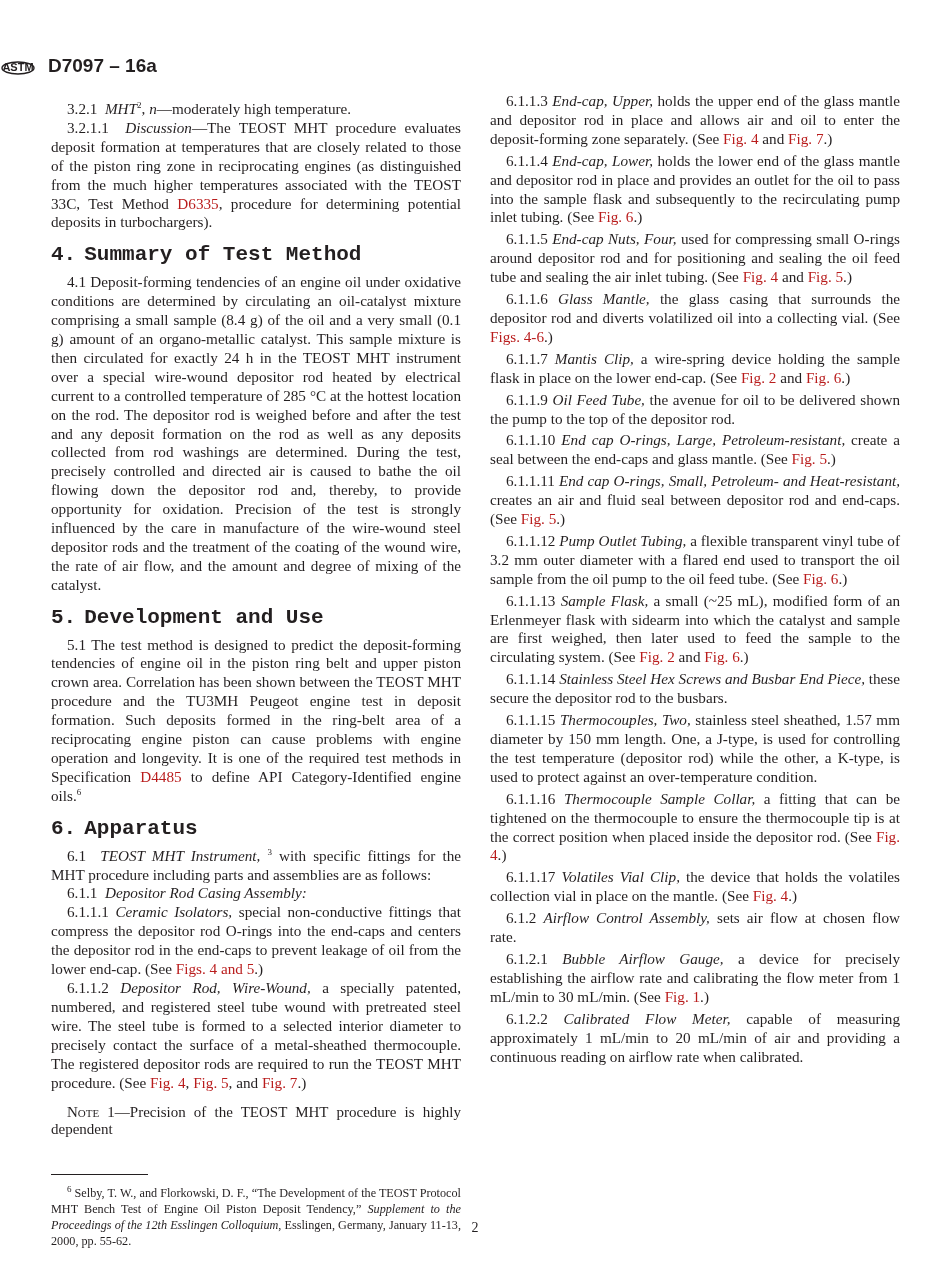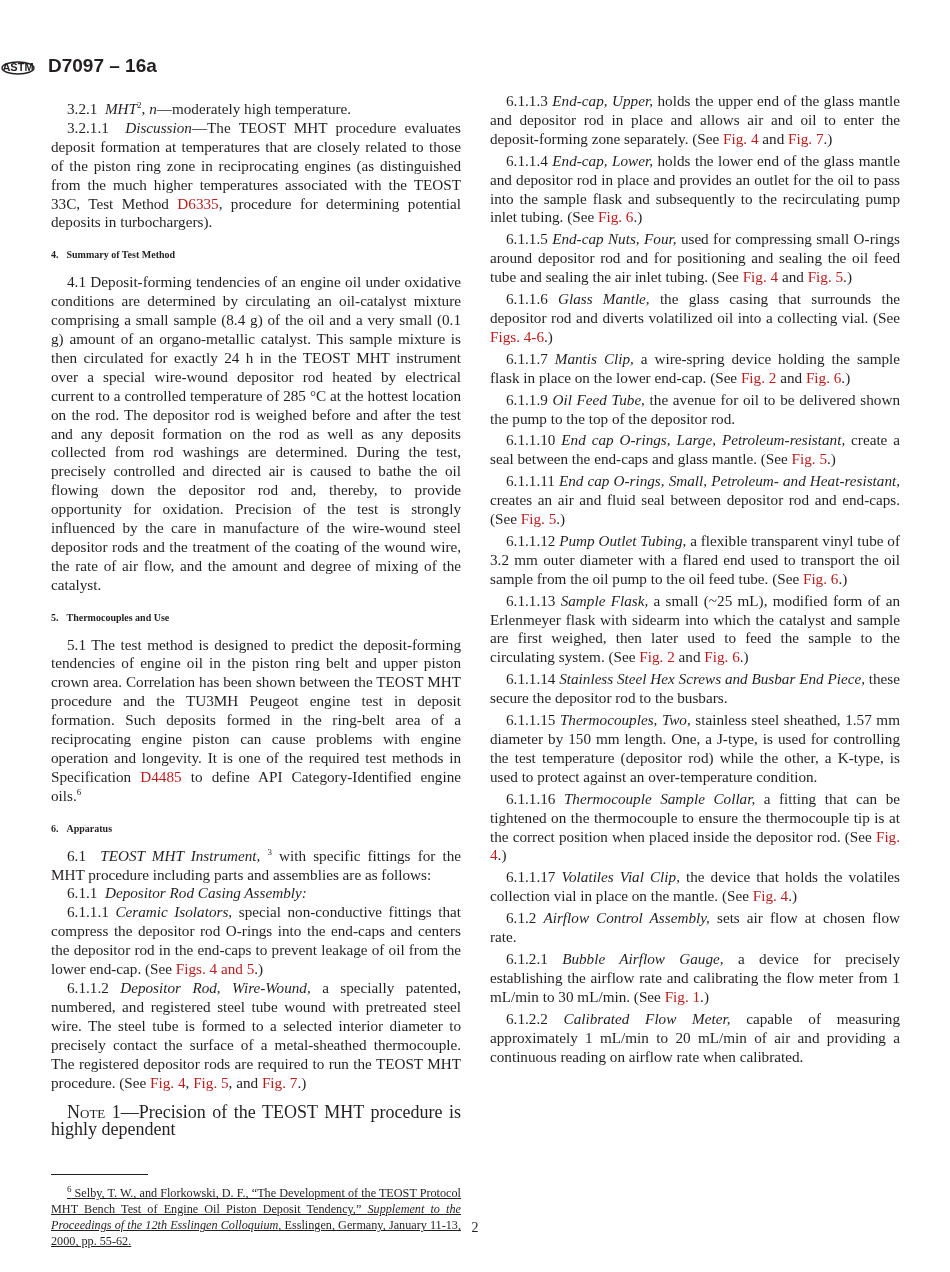--- a/index.html
+++ b/index.html
@@ -8,51 +8,51 @@
   .header { position:absolute; top:52px; left:0; width:950px; text-align:left; }
   .header .logo { display:inline-block; vertical-align:middle; width:36px; height:28px; }
   .header .code { display:inline-block; vertical-align:middle; font-family:"Liberation Sans", "DejaVu Sans", sans-serif;
                   font-weight:bold; font-size:19px; margin-left:8px; }
   .col { position:absolute; top:92px; width:410px; font-size:15.2px; line-height:18.9px; text-align:justify; }
   .col.left { left:51px;margin-top:8px; }
   .col.right { left:490px; }
   p { margin:0; }
   .ind { text-indent:16px; }
   .gap { margin-top:3px; }
-  .h { font-weight:bold; font-size:10px; margin:14px 0 8px 0; text-indent:0; }
+  .h { font-weight:bold; font-size:21px; margin:14px 0 8px 0; text-indent:0;font-family:Liberation Mono, monospace; }
   .h .num { margin-right:8px; }
   i, .it { font-style:italic; }
   a, .lnk { color:#b91c1c; text-decoration:none; }
   sup { font-size:9px; line-height:0; vertical-align:super; }
-  .note { font-size:18px; line-height:17px; margin-top:12px; text-indent:16px; }
+  .note { font-size:15px; line-height:17px; margin-top:12px; text-indent:16px; }
   .note .sc { font-variant:small-caps; }
   .small { font-size:13.4px; line-height:16.6px; }
   .fnrule { width:97px; border-top:1px solid #231f20; margin-top:36px; }
-  .footnote { font-size:12.2px; line-height:16px; margin-top:10px; text-indent:16px;text-decoration:underline; }
+  .footnote { font-size:12.2px; line-height:16px; margin-top:10px; text-indent:16px; }
   .pagenum { position:absolute; top:1220px; left:0; width:950px; text-align:center; font-size:14px; }
 </style>
 </head>
 <body>
 
 <div class="header">
   <svg class="logo" viewBox="0 0 36 28">
     <ellipse cx="18" cy="16" rx="16" ry="6" fill="none" stroke="#231f20" stroke-width="1.4"></ellipse>
     <text x="18" y="19" text-anchor="middle" font-family="Liberation Sans, sans-serif" font-weight="bold" font-size="11" fill="#231f20">ASTM</text>
   </svg>
   <span class="code">D7097 – 16a</span>
 </div>
 
 <div class="col left">
   <p class="ind"><span>3.2.1</span>&nbsp; <i>MHT</i><sup>2</sup>, <i>n</i><span>—moderately high temperature.</span></p>
   <p class="ind"><span>3.2.1.1</span>&nbsp; <i>Discussion</i><span>—The TEOST MHT procedure evaluates deposit formation at temperatures that are closely related to those of the piston ring zone in reciprocating engines (as distinguished from the much higher temperatures associated with the TEOST 33C, Test Method </span><a>D6335</a><span>, procedure for determining potential deposits in turbochargers).</span></p>
 
   <p class="h"><span class="num">4.</span><span>Summary of Test Method</span></p>
   <p class="ind">4.1 Deposit-forming tendencies of an engine oil under oxidative conditions are determined by circulating an oil-catalyst mixture comprising a small sample (8.4 g) of the oil and a very small (0.1 g) amount of an organo-metallic catalyst. This sample mixture is then circulated for exactly 24 h in the TEOST MHT instrument over a special wire-wound depositor rod heated by electrical current to a controlled temperature of 285 °C at the hottest location on the rod. The depositor rod is weighed before and after the test and any deposit formation on the rod as well as any deposits collected from rod washings are determined. During the test, precisely controlled and directed air is caused to bathe the oil flowing down the depositor rod and, thereby, to provide opportunity for oxidation. Precision of the test is strongly influenced by the care in manufacture of the wire-wound steel depositor rods and the treatment of the coating of the wound wire, the rate of air flow, and the amount and degree of mixing of the catalyst.</p>
 
-  <p class="h"><span class="num">5.</span><span>Thermocouples and Use</span></p>
+  <p class="h"><span class="num">5.</span><span>Development and Use</span></p>
   <p class="ind"><span>5.1 The test method is designed to predict the deposit-forming tendencies of engine oil in the piston ring belt and upper piston crown area. Correlation has been shown between the TEOST MHT procedure and the TU3MH Peugeot engine test in deposit formation. Such deposits formed in the ring-belt area of a reciprocating engine piston can cause problems with engine operation and longevity. It is one of the required test methods in Specification </span><a>D4485</a><span> to define API Category-Identified engine oils.</span><sup>6</sup></p>
 
   <p class="h"><span class="num">6.</span><span>Apparatus</span></p>
   <p class="ind"><span>6.1</span>&nbsp; <i>TEOST MHT Instrument,</i> <sup>3</sup><span> with specific fittings for the MHT procedure including parts and assemblies are as follows:</span></p>
   <p class="ind"><span>6.1.1</span>&nbsp; <i>Depositor Rod Casing Assembly:</i></p>
   <p class="ind"><span>6.1.1.1</span> <i>Ceramic Isolators,</i><span> special non-conductive fittings that compress the depositor rod O-rings into the end-caps and centers the depositor rod in the end-caps to prevent leakage of oil from the lower end-cap. (See </span><a>Figs. 4 and 5</a><span>.)</span></p>
   <p class="ind"><span>6.1.1.2</span> <i>Depositor Rod, Wire-Wound,</i><span> a specially patented, numbered, and registered steel tube wound with pretreated steel wire. The steel tube is formed to a selected interior diameter to precisely contact the surface of a metal-sheathed thermocouple. The registered depositor rods are required to run the TEOST MHT procedure. (See </span><a>Fig. 4</a><span>, </span><a>Fig. 5</a><span>, and </span><a>Fig. 7</a><span>.)</span></p>
 
   <p class="note"><span class="sc">Note 1</span><span>—Precision of the TEOST MHT procedure is highly dependent</span></p>
 

